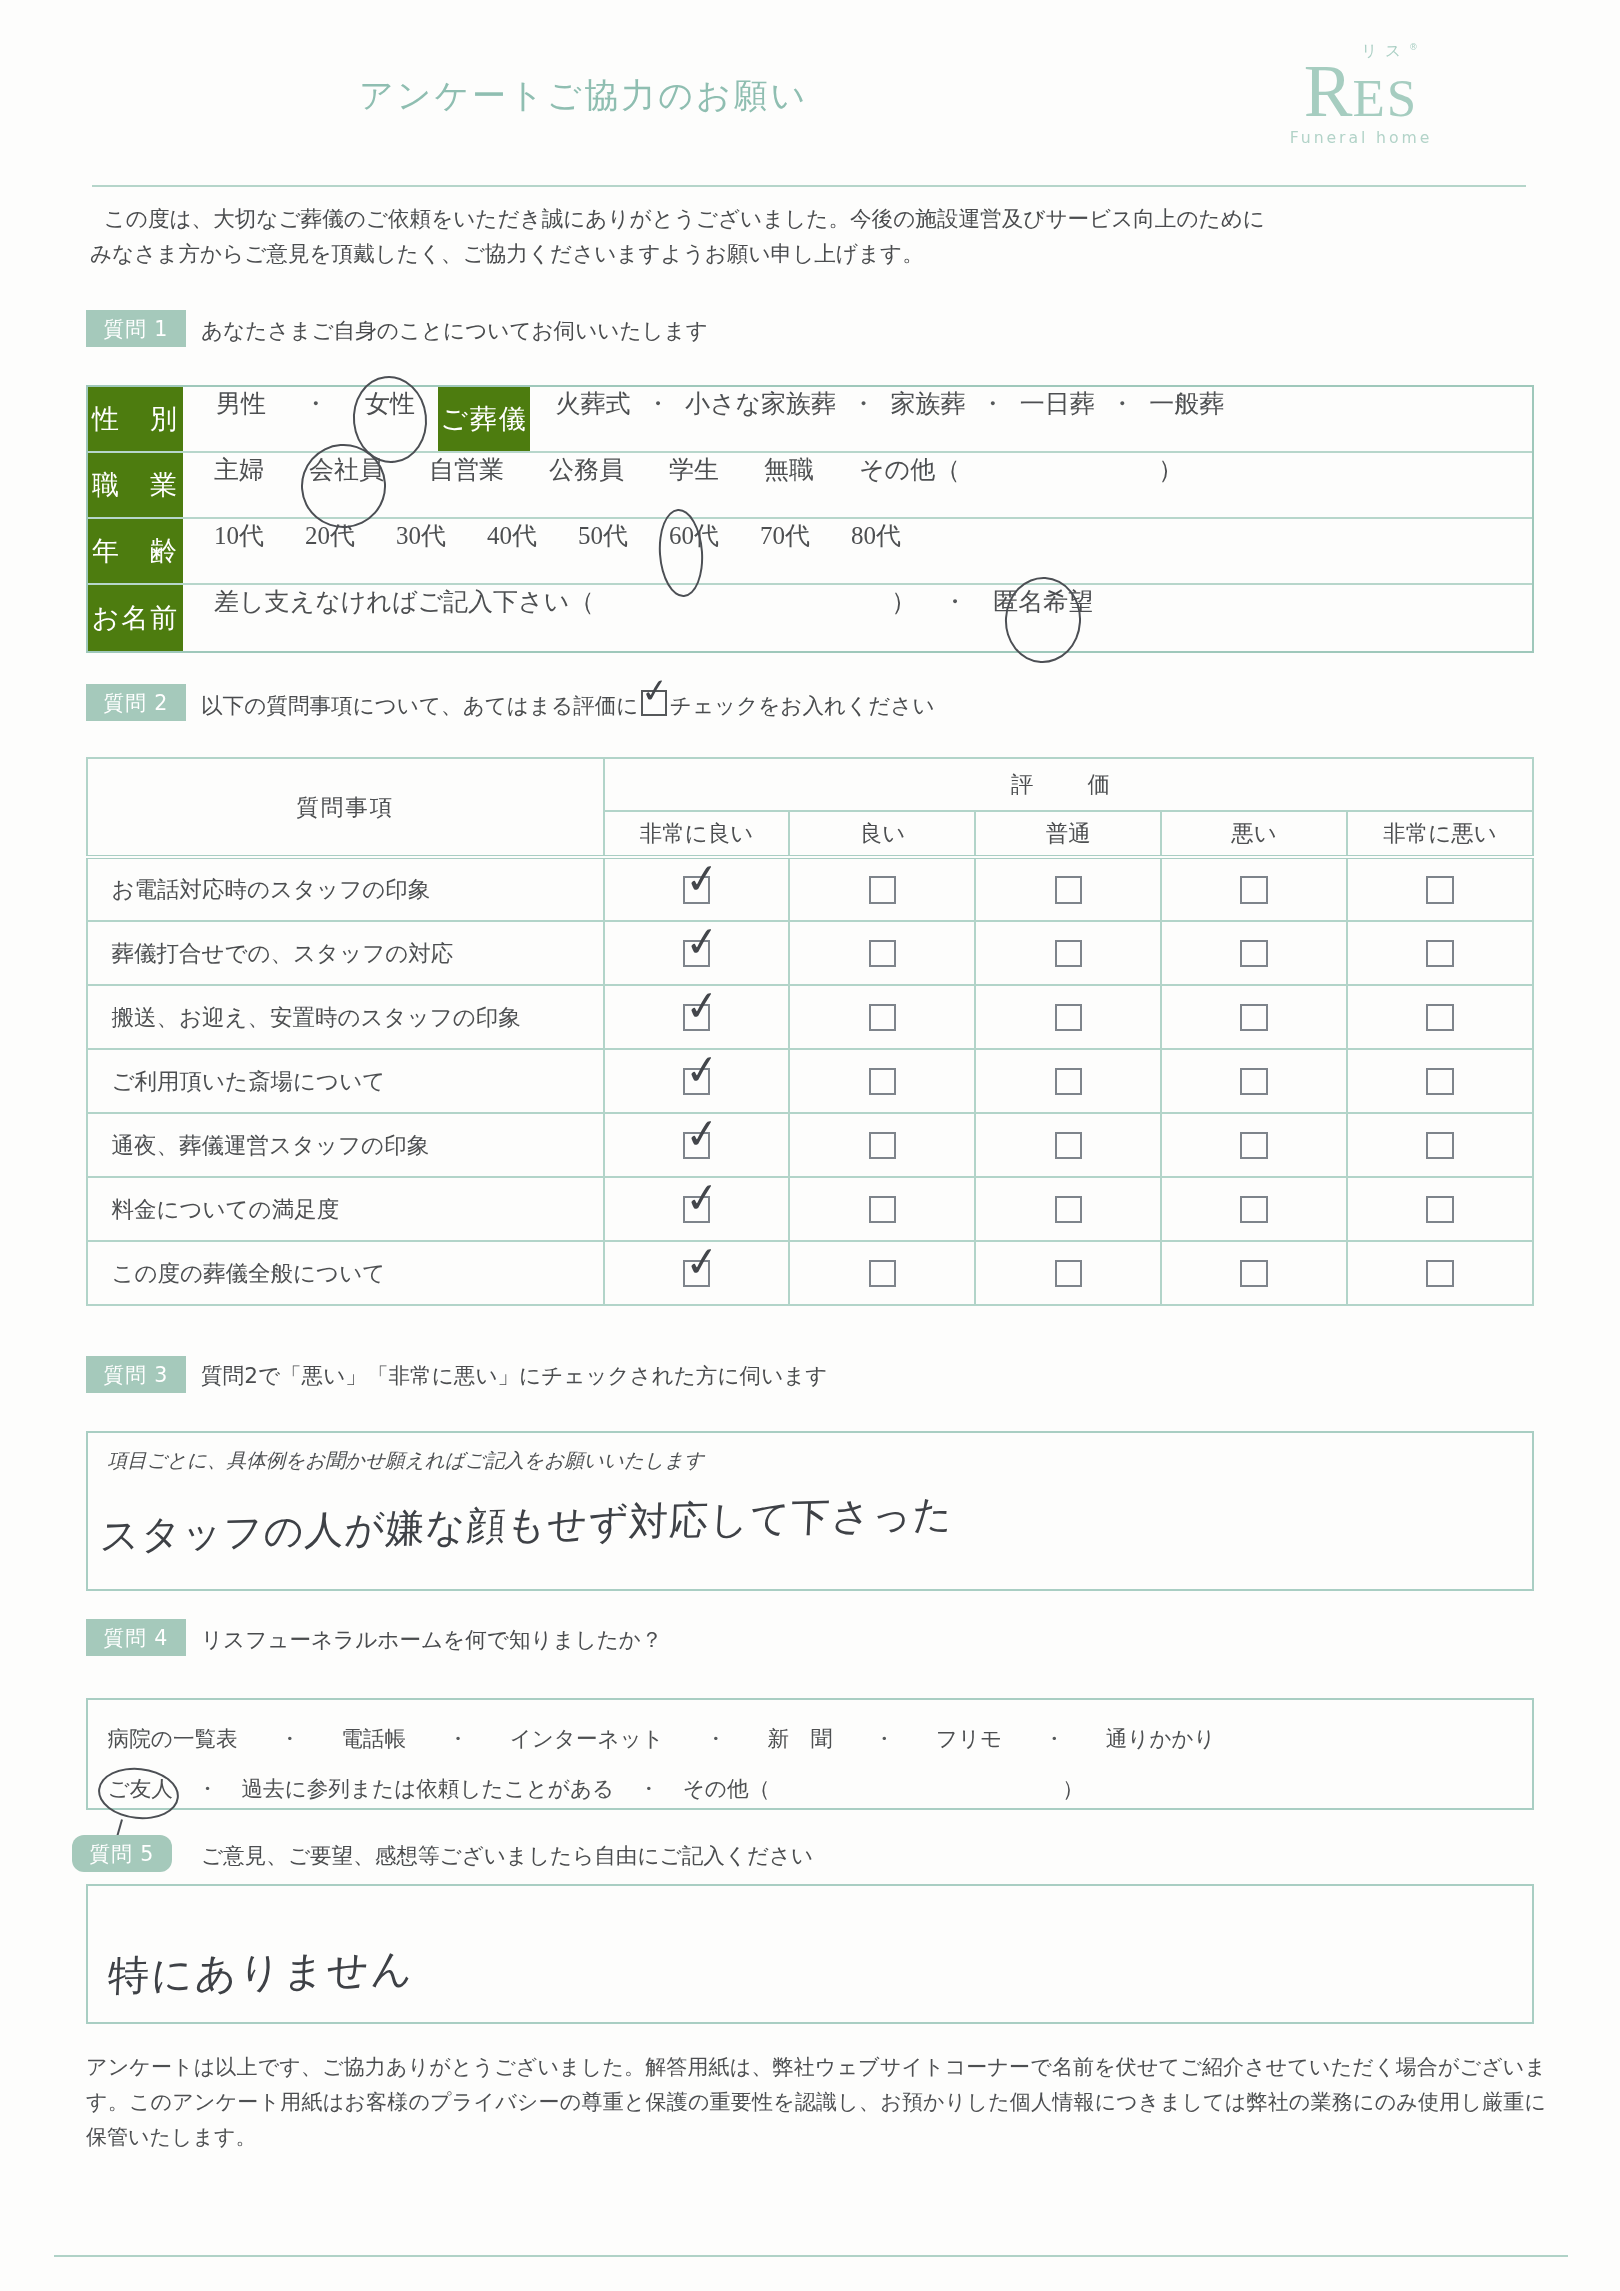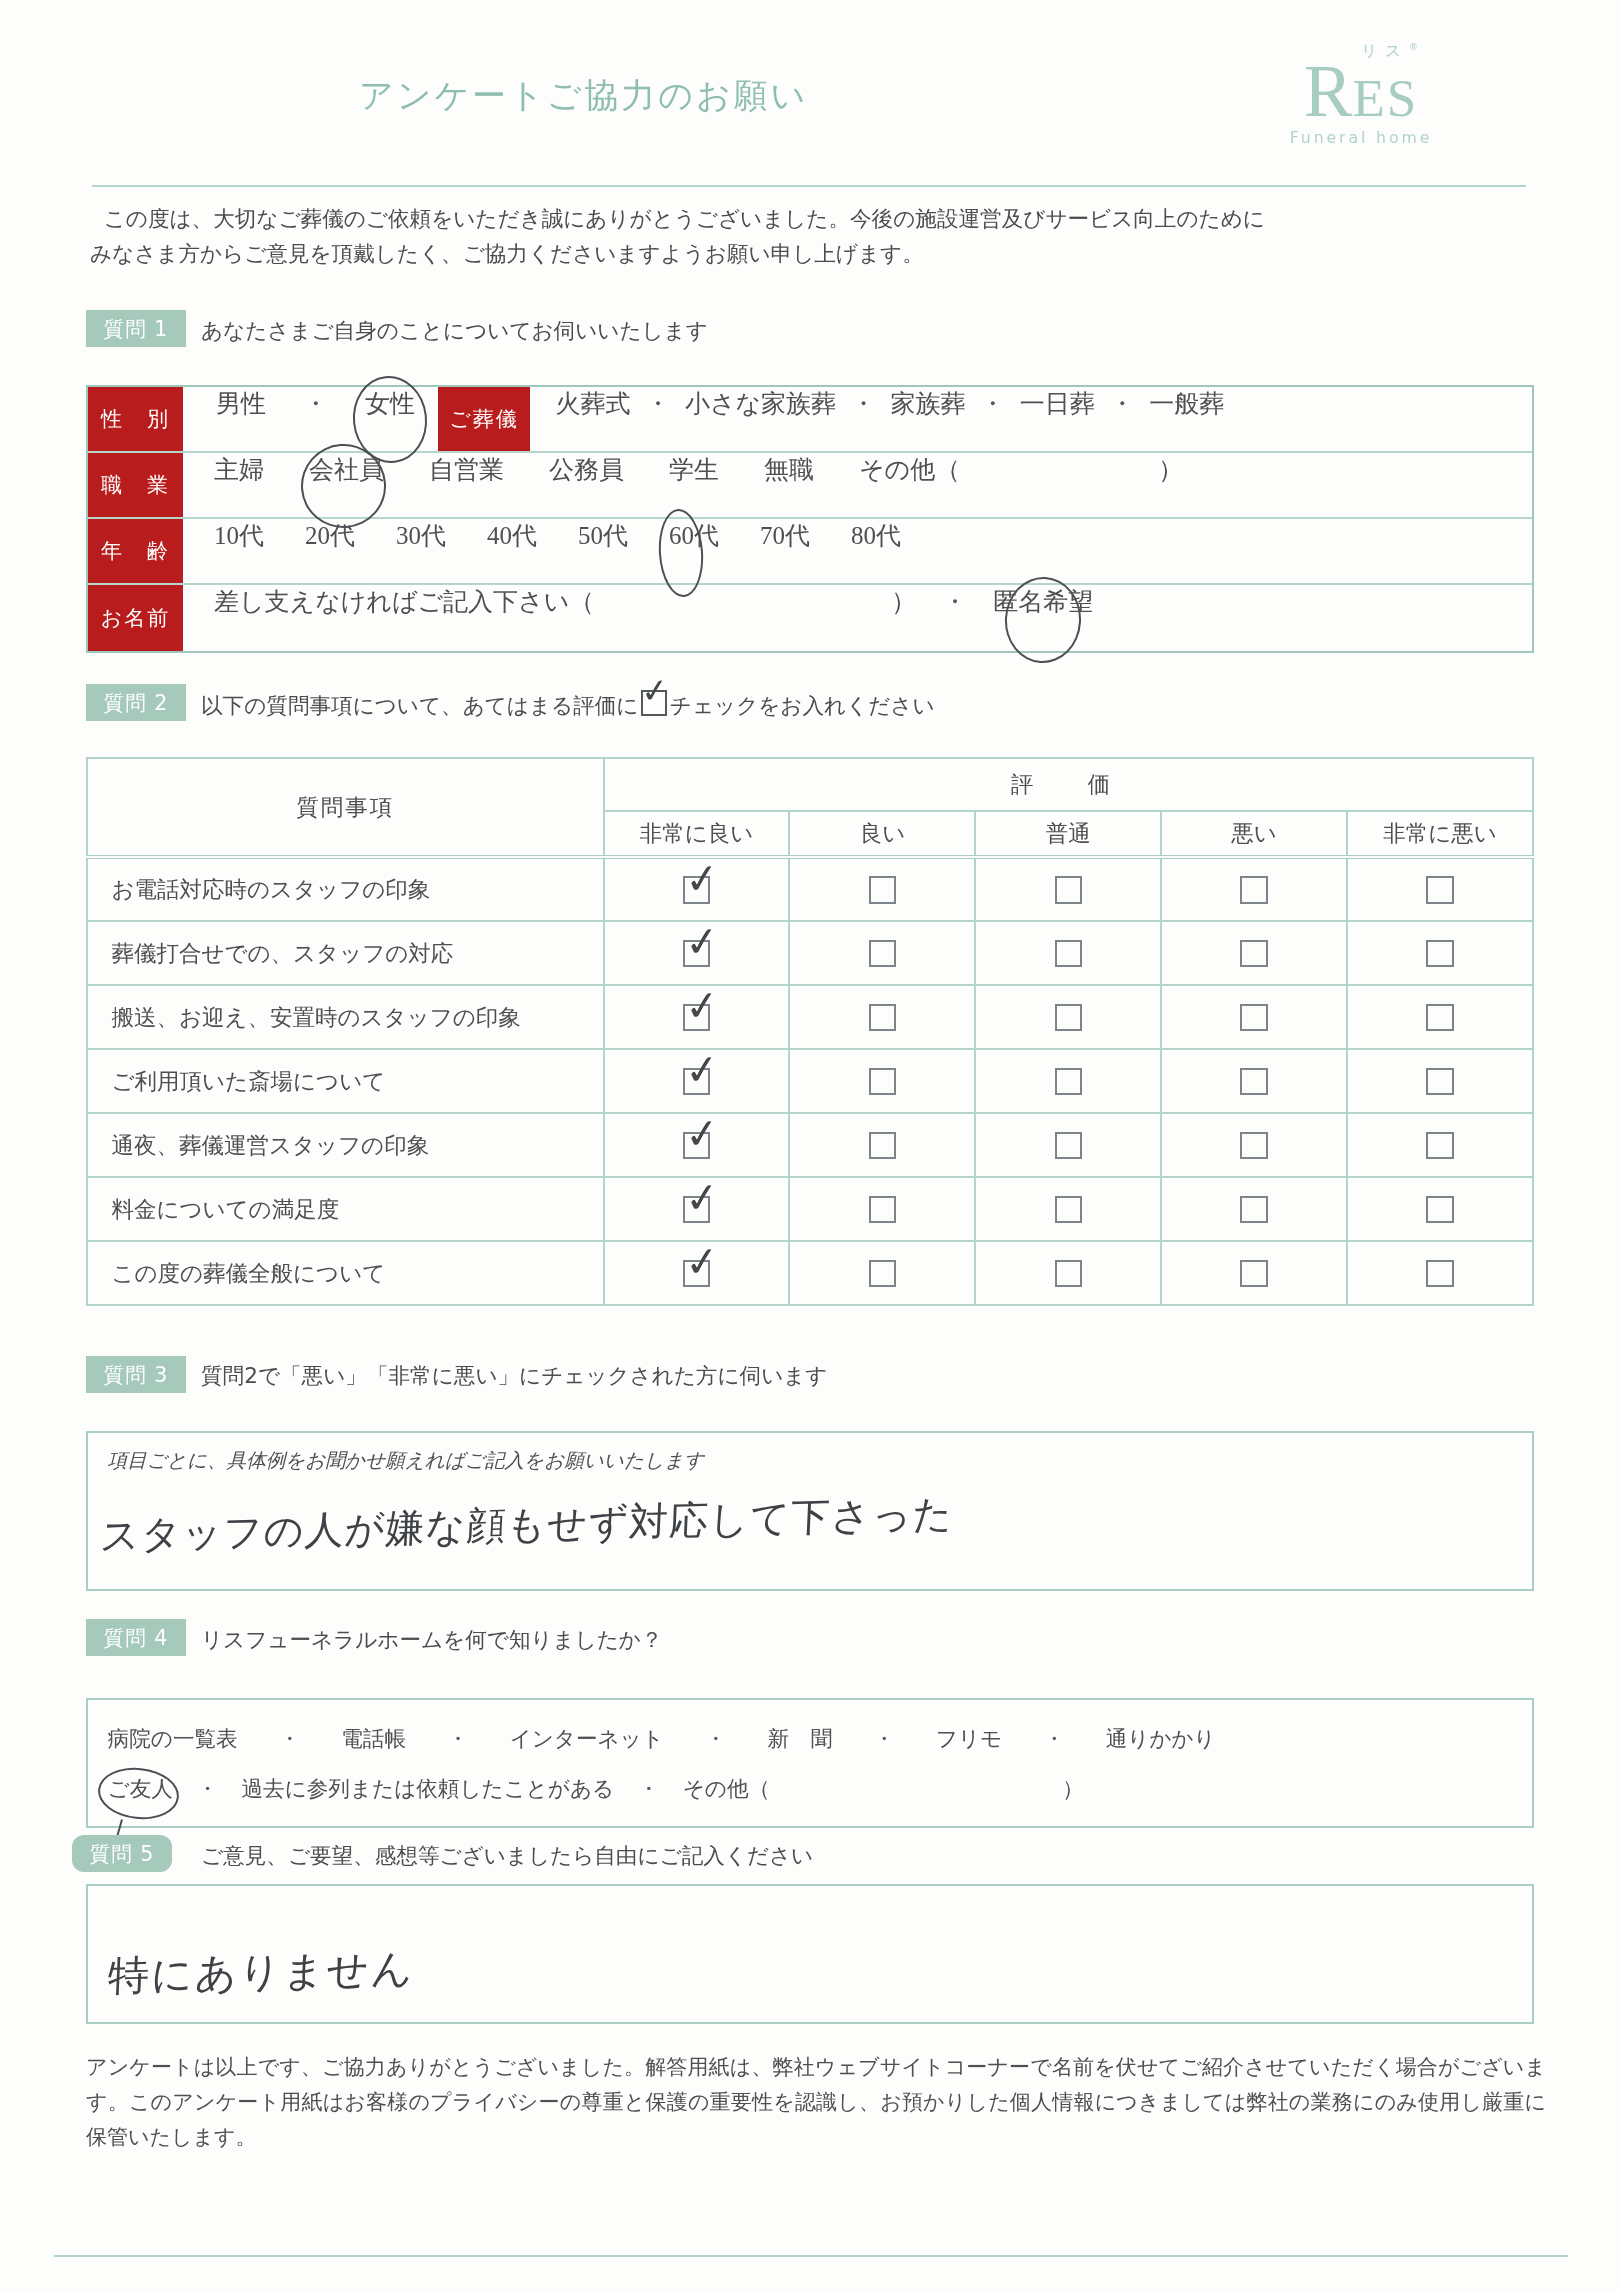--- a/index.html
+++ b/index.html
@@ -28,21 +28,21 @@
   #q1-badge{top:310px;left:86px;} #q1-head{top:316px;left:201px;}
   #q2-badge{top:684px;left:86px;} #q2-head{top:690px;left:201px;}
   #q3-badge{top:1356px;left:86px;} #q3-head{top:1361px;left:201px;}
   #q4-badge{top:1619px;left:86px;} #q4-head{top:1625px;left:201px;}
   #q5-badge{top:1835px;left:72px;border-radius:12px;} #q5-head{top:1841px;left:201px;}
 
   
   #profile-table{position:absolute;top:385px;left:86px;width:1448px;border:2px solid #9fc8bb;box-sizing:border-box;}
   .p-row{display:flex;height:66px;align-items:stretch;border-bottom:2px solid #b7d6cb;box-sizing:border-box;}
   .p-row:last-child{border-bottom:none;}
-  .p-label{width:95px;flex:0 0 95px;background:#b91c1c;color:#fff;font-size:21px;letter-spacing:2px;
+  .p-label{width:95px;flex:0 0 95px;background:#4d7c0f;color:#fff;font-size:27px;letter-spacing:2px;
            display:flex;align-items:center;justify-content:center;}
   .p-opts{display:flex;font-size:25px;color:#4d4f51;font-family:Liberation Serif, serif;}
   .dot{color:#55585a;}
   .gender-opts{flex:0 0 222px;padding-left:33px;gap:37px;}
   .mid-label{flex:0 0 92px;}
   .funeral-opts{flex:1;padding-left:25.5px;gap:14.7px;}
   .job-opts{flex:1;padding-left:31px;gap:45px;}
   .age-opts{flex:1;padding-left:31px;gap:41px;}
   .name-opts{flex:1;padding-left:31px;gap:26px;}
   .paren-gap-s{display:inline-block;width:108px;}
@@ -71,21 +71,21 @@
   #rate-table td.item{height:64px;text-align:left;padding-left:23.5px;}
   #rate-table td.cbc{text-align:center;}
   .cb{display:inline-block;width:23.5px;height:23.5px;border:2px solid #7e848b;position:relative;vertical-align:middle;background:transparent;}
   .check{position:absolute;top:-19.6px;left:0px;font-size:41px;line-height:1;color:#43464b;transform:rotate(-6deg);font-weight:bold;}
   .inline-cb{display:inline-block;width:21.6px;height:21.6px;border:2px solid #55585a;position:relative;vertical-align:-2.9px;margin:0 2.9px;}
   .inline-cb .check{top:-17.6px;left:-2px;font-size:33px;}
 
   
   .free-box{position:absolute;left:86px;width:1448px;border:2px solid #a9cec3;box-sizing:border-box;background:transparent;}
   #q3-box{top:1431px;height:160px;}
-  #q4-box{top:1698px;height:130px;}
+  #q4-box{top:1698px;height:112px;}
   #q5-box{top:1884px;height:140px;border-width:2px;}
   .box-prompt{font-size:19.6px;color:#4d4f51;padding:13.7px 0 0 19.6px;font-style:italic;}
   .hand{position:absolute;color:#3e4146;transform:rotate(-1.5deg) skewX(-4deg);white-space:nowrap;}
   #q3-hand{top:1498px;left:100px;font-size:39px;letter-spacing:1px;}
   #q5-hand{top:1945px;left:108px;font-size:41px;letter-spacing:2px;}
   .q4-line{position:absolute;left:19.6px;display:flex;align-items:center;font-size:21.6px;gap:41px;color:#4d4f51;}
   #q4-line1{top:23.5px;}
   #q4-line2{top:74px;gap:23.5px;}
 
   

